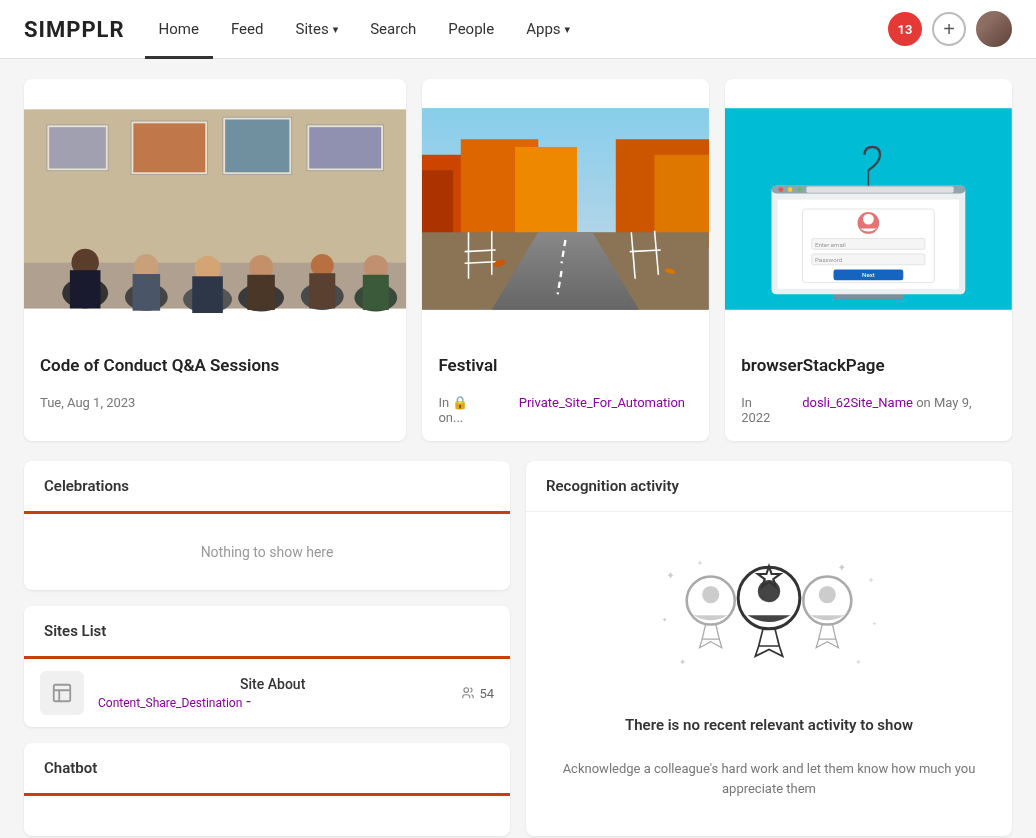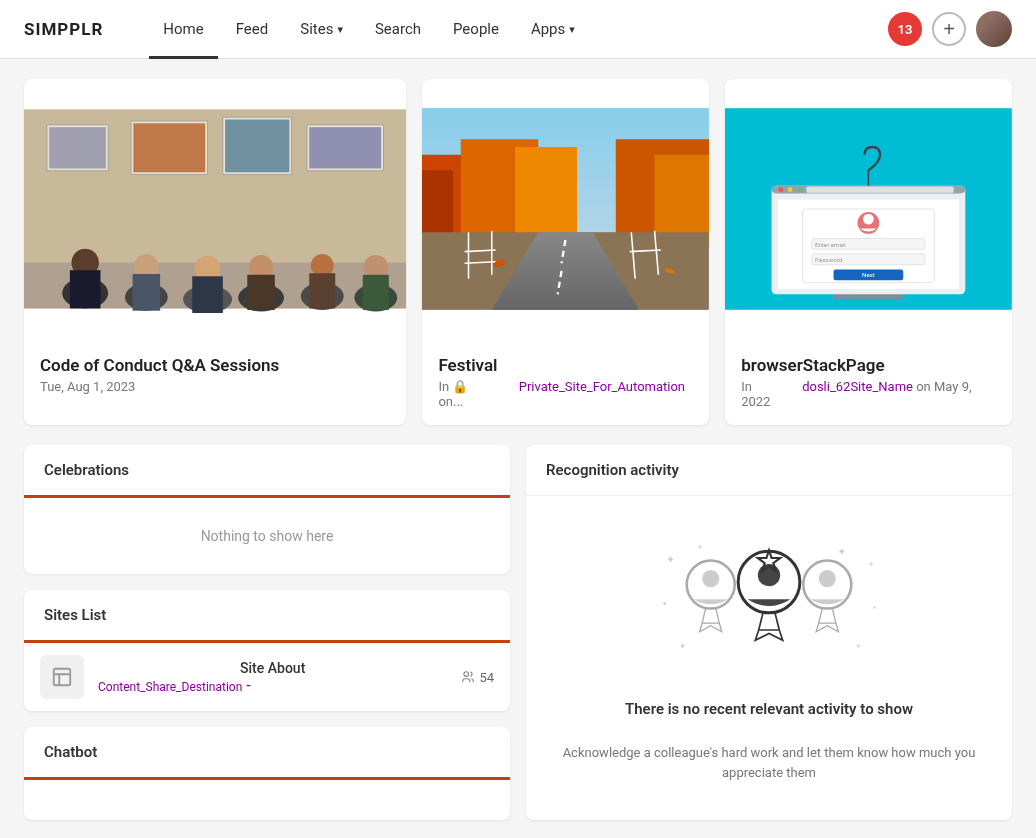--- a/index.html
+++ b/index.html
@@ -5,22 +5,22 @@
     * { box-sizing: border-box; margin: 0; padding: 0; }
     body { font-family: -apple-system, BlinkMacSystemFont, 'Segoe UI', Roboto, sans-serif; background: #f5f5f5; color: #333; }
 
     
     .navbar {
       display: flex; align-items: center; background: #fff;
       border-bottom: 1px solid #e0e0e0; height: 59px;
       padding: 0 24px; position: sticky; top: 0; z-index: 100;
     }
     .navbar-logo {
-      font-size: 17px; font-weight: 700; letter-spacing: 1px;
-      margin-right: 46px; color: #222;
+      font-size: 22px; font-weight: 700; letter-spacing: 1px;
+      margin-right: 20px; color: #222;
     }
     .nav-links { display: flex; align-items: center; gap: 4px; flex: 1; }
     .nav-link {
       padding: 0 14px; height: 59px; display: flex; align-items: center;
       font-size: 15px; color: #333; cursor: pointer; position: relative;
       text-decoration: none; border: none; background: none;
     }
     .nav-link.active::after {
       content: ''; position: absolute; bottom: 0; left: 0; right: 0;
       height: 3px; background: #333;
@@ -47,21 +47,21 @@
     }
 
     
     .main { padding: 20px 24px; max-width: 1036px; margin: 0 auto; }
 
     
     .cards-row { display: grid; grid-template-columns: 1fr 0.75fr 0.75fr; gap: 16px; margin-bottom: 20px; }
     .card { background: #fff; border-radius: 8px; overflow: hidden; box-shadow: 0 1px 3px rgba(0,0,0,0.08); }
     .card-image { height: 260px; overflow: hidden; }
     .card-body { padding: 16px; }
-    .card-title { font-size: 17px; font-weight: 600; color: #222; margin-bottom: 4px; }
+    .card-title { font-size: 17px; font-weight: 600; color: #222; margin-bottom: 20px; }
     .card-meta { font-size: 13px; color: #777; }
     .card-meta a { color: #8b00a0; text-decoration: none; margin-left: 47px; }
 
     
     .bottom-row { display: grid; grid-template-columns: 1fr 1fr; gap: 16px; }
     .left-col { display: flex; flex-direction: column; gap: 16px; }
 
     
     .panel { background: #fff; border-radius: 8px; box-shadow: 0 1px 3px rgba(0,0,0,0.08); overflow: hidden; }
     .panel-header { padding: 16px 20px; font-size: 15px; font-weight: 600; color: #333; border-bottom: 3px solid #c2410c; }

